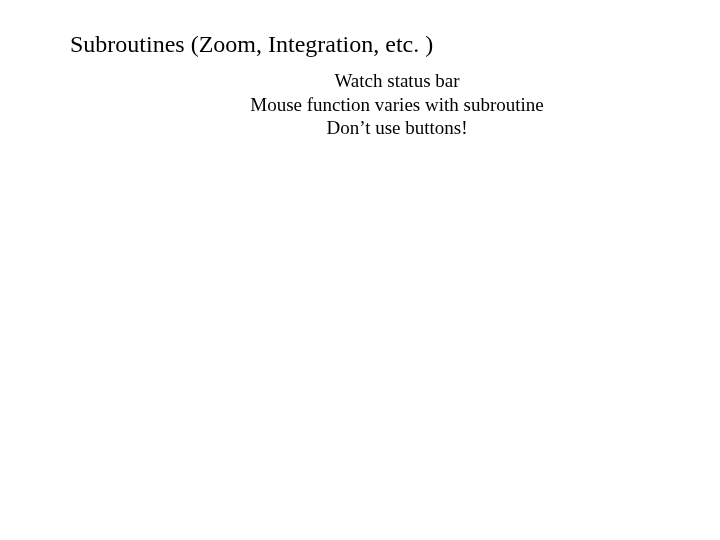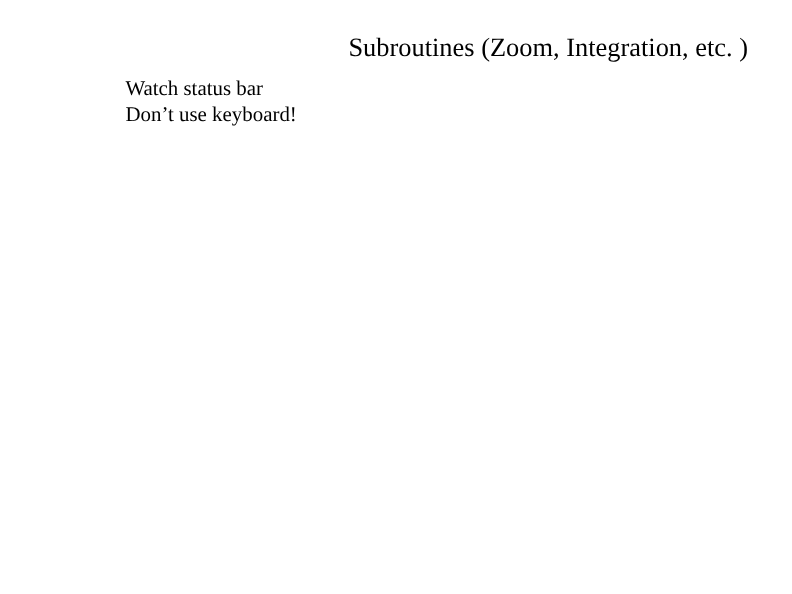--- a/index.html
+++ b/index.html
@@ -16,34 +16,35 @@
       position: absolute;
       top: 30px;
       left: 70px;
       right: 40px;
     }
     .title {
       font-size: 24px;
       font-weight: normal;
       margin: 0 0 10px 0;
       line-height: 1.2;
-      text-align: right;
     }
     .body {
       margin-left: 44px;
       margin-top: 8px;
     }
     .body-line {
       font-size: 19px;
       line-height: 1.25;
       margin: 0;
+      text-align: center;
     }
   </style>
 </head>
 <body>
 
 <div class="slide">
   <h1 class="title">Subroutines (Zoom, Integration, etc. )</h1>
   <div class="body">
     <p class="body-line">Watch status bar</p>
-    <p class="body-line">Don’t use keyboard!</p>
+    <p class="body-line">Mouse function varies with subroutine</p>
+    <p class="body-line">Don’t use buttons!</p>
   </div>
 </div>
 
 </body></html>

